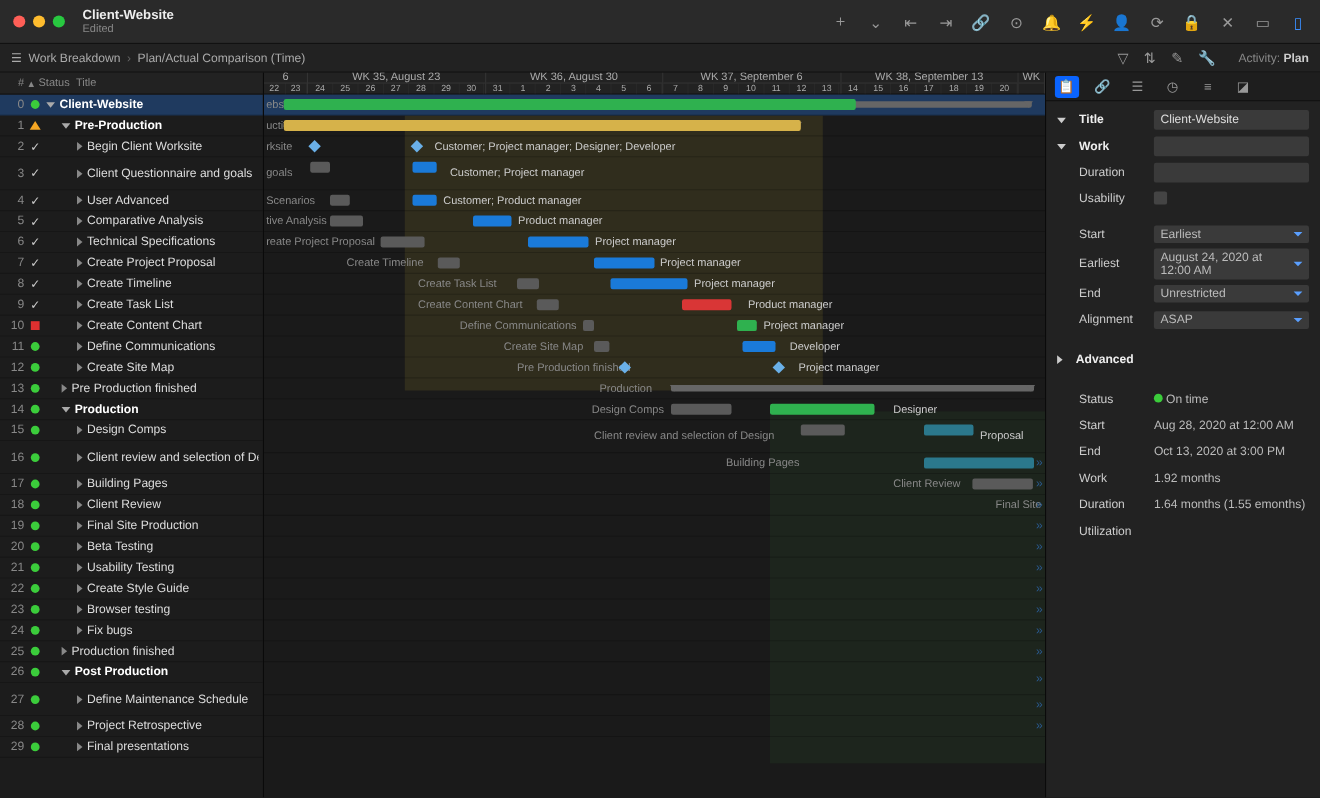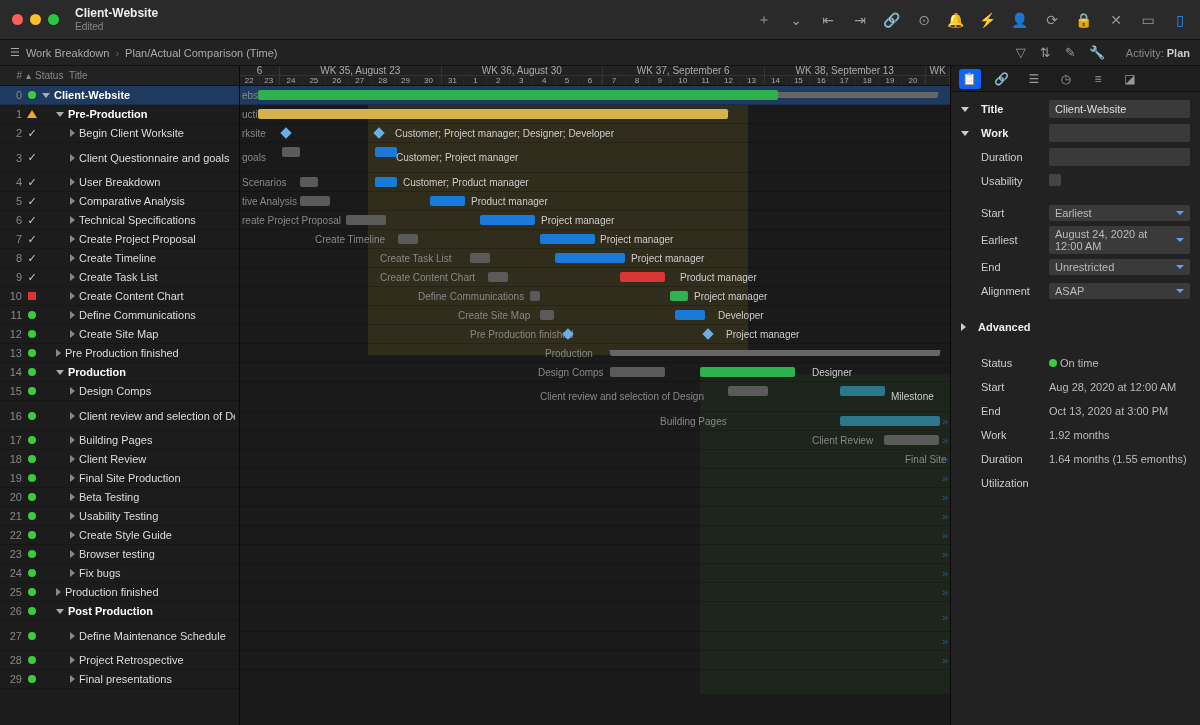--- a/index.html
+++ b/index.html
@@ -198,21 +198,21 @@
             <span>Client Questionnaire and goals</span>
           </span>
         </div>
         <div class="task-row">
           <span class="c-num">4</span>
           <span class="c-status">
             <span class="check">✓</span>
           </span>
           <span class="c-title indent-2">
             <span class="play"></span>
-            <span>User Breakdown</span>
+            <span>User Advanced</span>
           </span>
         </div>
         <div class="task-row">
           <span class="c-num">5</span>
           <span class="c-status">
             <span class="check">✓</span>
           </span>
           <span class="c-title indent-2">
             <span class="play"></span>
             <span>Comparative Analysis</span>
@@ -539,21 +539,21 @@
         <div class="gantt-row">
           <span class="rowlabel" style="left:2px">rksite</span>
           <span class="diamond" style="left:42px"></span>
           <span class="diamond" style="left:135px"></span>
           <span class="bar-txt" style="left:155px">Customer; Project manager; Designer; Developer</span>
         </div>
         <div class="gantt-row tall">
           <span class="rowlabel" style="left:2px">goals</span>
           <span class="bar gray" style="left:42px;width:18px"></span>
           <span class="bar blue" style="left:135px;width:22px"></span>
-          <span class="bar-txt" style="left:156px">Customer; Project manager</span>
+          <span class="bar-txt" style="left:169px">Customer; Project manager</span>
         </div>
         <div class="gantt-row">
           <span class="rowlabel" style="left:2px">Scenarios</span>
           <span class="bar gray" style="left:60px;width:18px"></span>
           <span class="bar blue" style="left:135px;width:22px"></span>
           <span class="bar-txt" style="left:163px">Customer; Product manager</span>
         </div>
         <div class="gantt-row">
           <span class="rowlabel" style="left:2px">tive Analysis</span>
           <span class="bar gray" style="left:60px;width:30px"></span>
@@ -609,21 +609,21 @@
         <div class="gantt-row">
           <span class="rowlabel" style="left:298px">Design Comps</span>
           <span class="bar gray" style="left:370px;width:55px"></span>
           <span class="bar green" style="left:460px;width:95px"></span>
           <span class="bar-txt" style="left:572px">Designer</span>
         </div>
         <div class="gantt-row tall">
           <span class="rowlabel" style="left:300px">Client review and selection of Design</span>
           <span class="bar gray" style="left:488px;width:40px"></span>
           <span class="bar teal" style="left:600px;width:45px"></span>
-          <span class="bar-txt" style="left:651px">Milestone</span>
+          <span class="bar-txt" style="left:651px">Proposal</span>
         </div>
         <div class="gantt-row">
           <span class="rowlabel" style="left:420px">Building Pages</span>
           <span class="bar teal" style="left:600px;width:100px"></span>
           <span class="cont">»</span>
         </div>
         <div class="gantt-row">
           <span class="rowlabel" style="left:572px">Client Review</span>
           <span class="bar gray" style="left:644px;width:55px"></span>
           <span class="cont">»</span>

